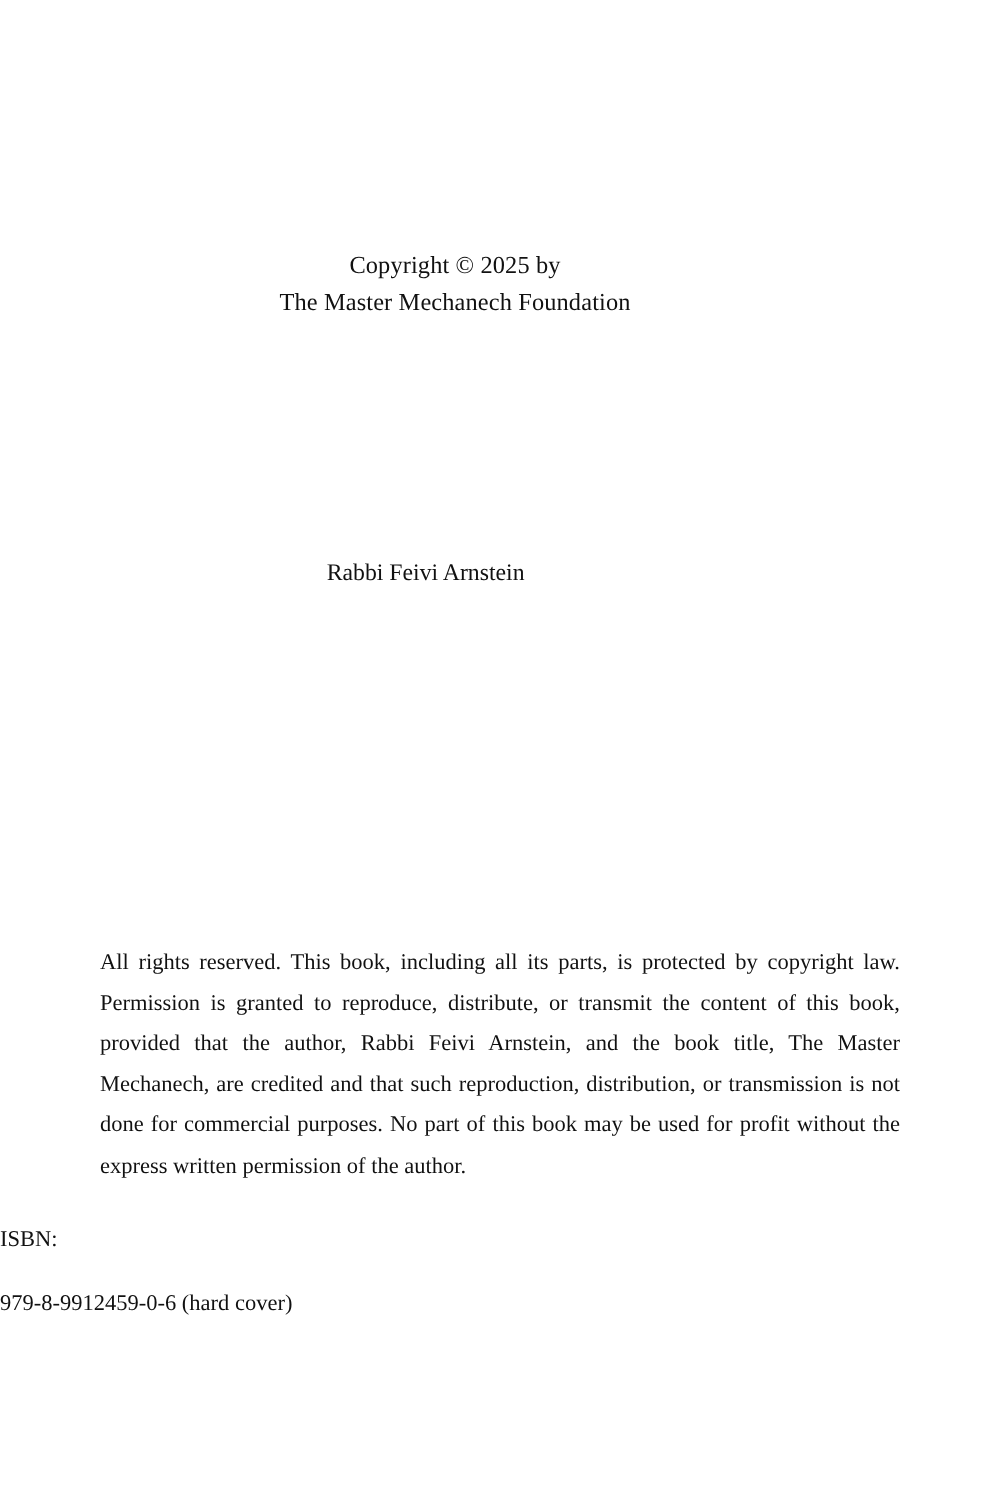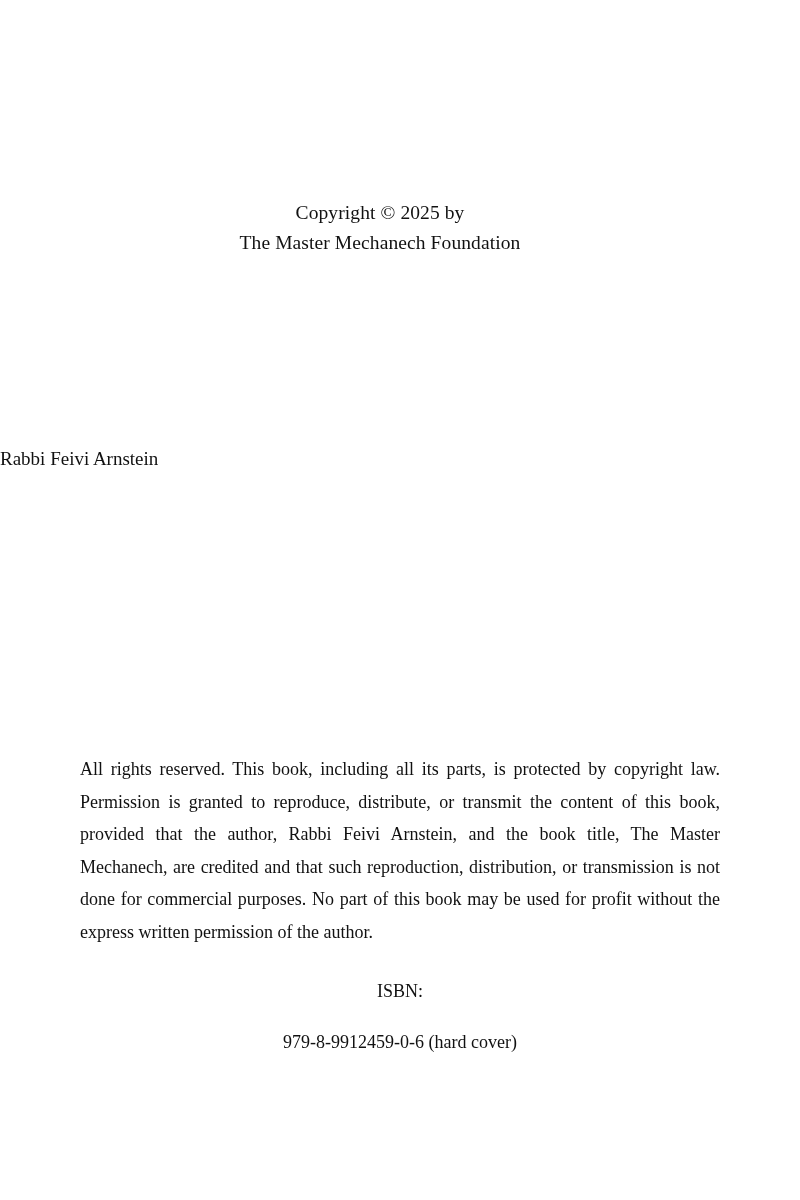--- a/index.html
+++ b/index.html
@@ -19,38 +19,38 @@
     width: 800px;
     height: 1200px;
     position: relative;
     box-sizing: border-box;
   }
 
   
   .copyright-block {
     position: absolute;
     top: 198px;
-    left: 16px;
+    left: 0;
     width: 728px;
     text-align: center;
     font-size: 19.5px;
     line-height: 30px;
     letter-spacing: 0.1px;
   }
   .copyright-block .line {
     display: block;
   }
 
   
   .author-block {
     position: absolute;
     top: 444px;
     left: 0;
     width: 681px;
-    text-align: left;
+    text-align: center;
     font-size: 19px;
     line-height: 30px;
   }
   .author-block .line {
     display: block;
   }
 
   
   .rights-block {
     position: absolute;
@@ -62,21 +62,20 @@
     text-align: justify;
     text-justify: inter-word;
   }
 
   
   .isbn-block {
     position: absolute;
     top: 978px;
     left: 0;
     width: 800px;
-    text-align: center;
     font-size: 18px;
     line-height: 26px;
   }
   .isbn-block .isbn-label {
     display: block;
   }
   .isbn-block .isbn-line {
     display: block;
     margin-top: 25px;
   }

